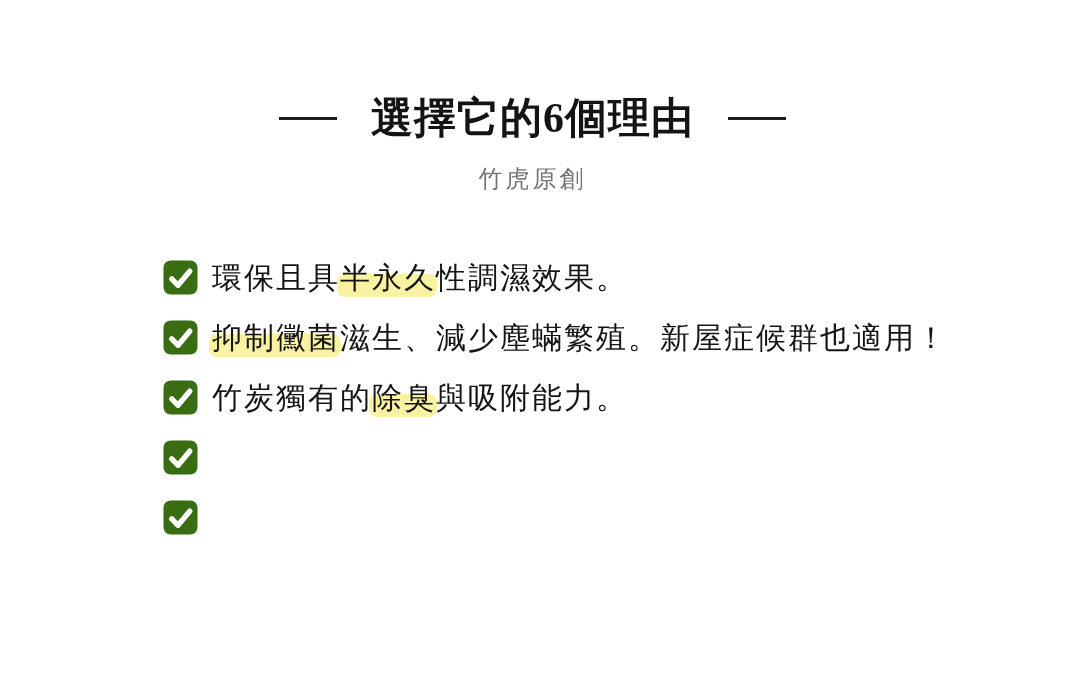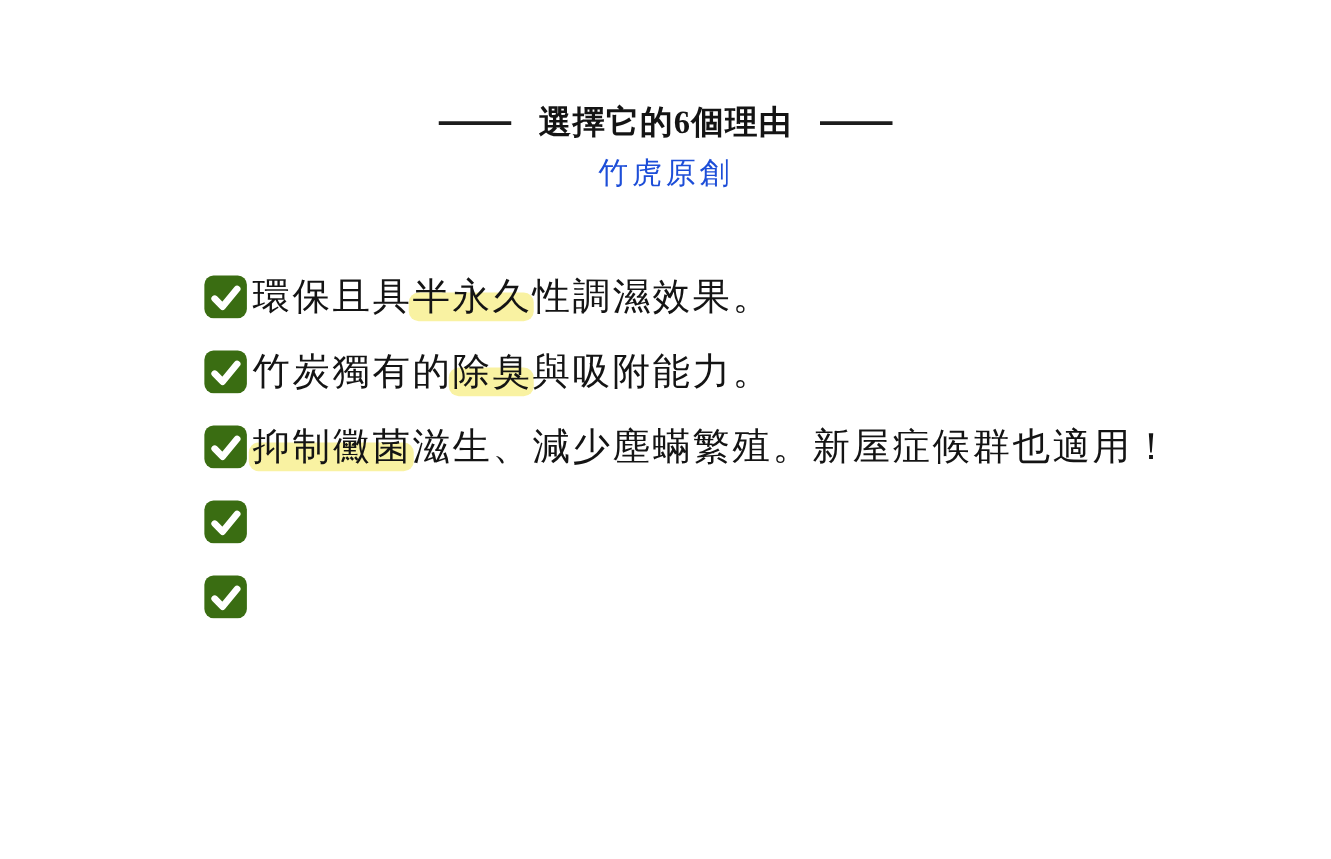--- a/index.html
+++ b/index.html
@@ -21,51 +21,51 @@
     background: #ffffff;
   }
   .title-row {
     display: flex;
     align-items: center;
     justify-content: center;
     gap: 22px;
     margin-top: 85px;
   }
   .title {
-    margin: 0;
-    font-size: 26px;
+    margin: 12px;
+    font-size: 42px;
     font-weight: 700;
     line-height: 1;
     letter-spacing: 1px;
     white-space: nowrap;
   }
   .dash {
     display: inline-block;
     width: 58px;
     height: 3px;
     background: #1c1c1c;
   }
   .subtitle {
     margin-top: 16px;
     text-align: center;
     font-family: "Liberation Sans", "DejaVu Sans", sans-serif;
     font-size: 24px;
     line-height: 1;
     letter-spacing: 3px;
-    color: #1d4ed8;
+    color: #737373;
   }
   .reasons {
     list-style: none;
     margin: 69px 0 0 163px;
     padding: 0;
   }
   .reason {
     display: flex;
     align-items: center;
-    gap: 4px;
+    gap: 14px;
     height: 35px;
     margin-bottom: 25px;
   }
   .check {
     flex: 0 0 auto;
     width: 35px;
     height: 35px;
     line-height: 0;
   }
   .reason-text {
@@ -109,28 +109,28 @@
             <rect x="0.5" y="0.5" width="35" height="35" rx="7.5" fill="#3a6d12"></rect>
             <path d="M9 19.5 L15.5 26 L27.5 11.5" fill="none" stroke="#ffffff" stroke-width="5.5" stroke-linecap="round" stroke-linejoin="round"></path>
           </svg></span>
         <span class="reason-text"><span class="seg">環保且具</span><span class="seg hl">半永久</span><span class="seg">性調濕效果。</span></span>
       </li>
       <li class="reason">
         <span class="check"><svg viewBox="0 0 36 36" width="35" height="35" aria-hidden="true">
             <rect x="0.5" y="0.5" width="35" height="35" rx="7.5" fill="#3a6d12"></rect>
             <path d="M9 19.5 L15.5 26 L27.5 11.5" fill="none" stroke="#ffffff" stroke-width="5.5" stroke-linecap="round" stroke-linejoin="round"></path>
           </svg></span>
-        <span class="reason-text"><span class="seg">竹炭獨有的</span><span class="seg hl">除臭</span><span class="seg">與吸附能力。</span></span>
+        <span class="reason-text"><span class="seg hl">抑制黴菌</span><span class="seg">滋生、減少塵蟎繁殖。新屋症候群也適用！</span></span>
       </li>
       <li class="reason">
         <span class="check"><svg viewBox="0 0 36 36" width="35" height="35" aria-hidden="true">
             <rect x="0.5" y="0.5" width="35" height="35" rx="7.5" fill="#3a6d12"></rect>
             <path d="M9 19.5 L15.5 26 L27.5 11.5" fill="none" stroke="#ffffff" stroke-width="5.5" stroke-linecap="round" stroke-linejoin="round"></path>
           </svg></span>
-        <span class="reason-text"><span class="seg hl">抑制黴菌</span><span class="seg">滋生、減少塵蟎繁殖。新屋症候群也適用！</span></span>
+        <span class="reason-text"><span class="seg">竹炭獨有的</span><span class="seg hl">除臭</span><span class="seg">與吸附能力。</span></span>
       </li>
       <li class="reason">
         <span class="check"><svg viewBox="0 0 36 36" width="35" height="35" aria-hidden="true">
             <rect x="0.5" y="0.5" width="35" height="35" rx="7.5" fill="#3a6d12"></rect>
             <path d="M9 19.5 L15.5 26 L27.5 11.5" fill="none" stroke="#ffffff" stroke-width="5.5" stroke-linecap="round" stroke-linejoin="round"></path>
           </svg></span>
       </li>
       <li class="reason">
         <span class="check"><svg viewBox="0 0 36 36" width="35" height="35" aria-hidden="true">
             <rect x="0.5" y="0.5" width="35" height="35" rx="7.5" fill="#3a6d12"></rect>

